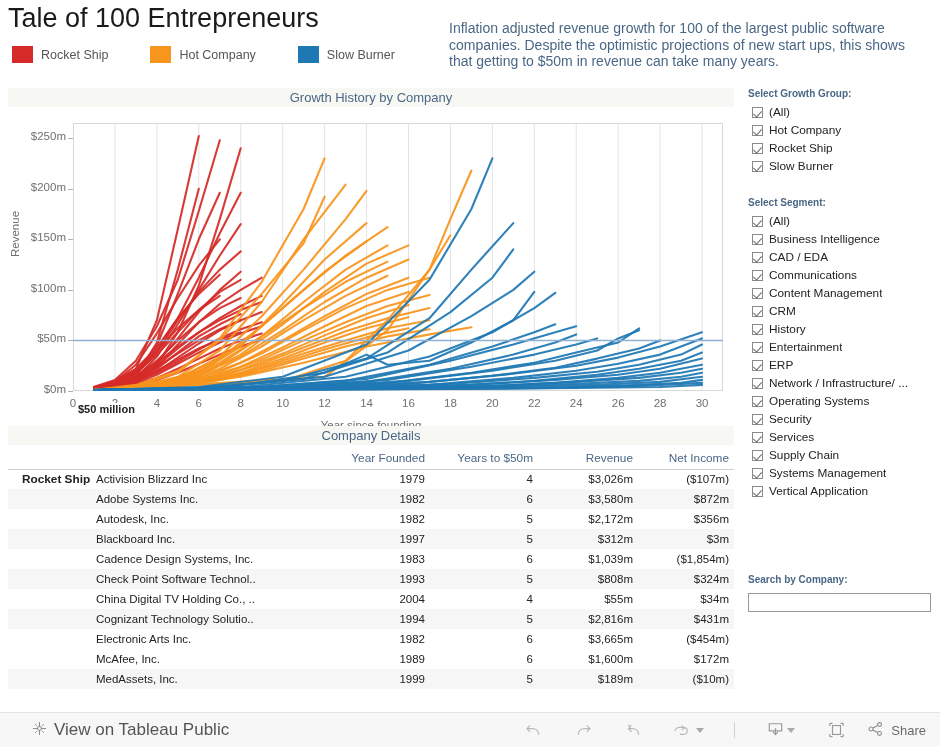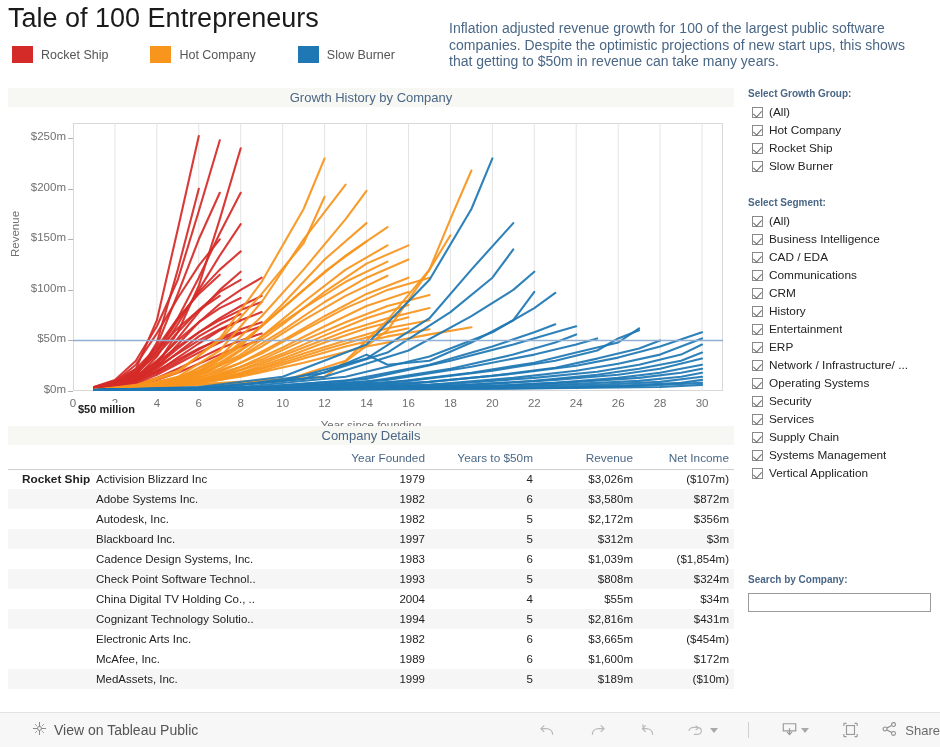--- a/index.html
+++ b/index.html
@@ -111,22 +111,22 @@
     font-family:"Liberation Sans", sans-serif; color:#222;
   }
 
   
   .toolbar {
     position:absolute; left:0; top:712px; width:940px; height:35px;
     background:#f7f7f7; border-top:1px solid #e2e2e2;
     display:flex; align-items:center;
   }
   .tb-left { display:flex; align-items:center; margin-left:32px; }
-  .tb-left .tb-label { font-size:14px; color:#555; margin-left:7px; }
-  .tb-right { margin-left:auto; display:flex; align-items:center; gap:12px; }
+  .tb-left .tb-label { font-size:17px; color:#555; margin-left:7px; }
+  .tb-right { margin-left:auto; display:flex; align-items:center; margin-right:14px; gap:12px; }
   .tb-btn {
     width:38px; height:28px; display:flex; align-items:center; justify-content:center;
     color:#b3b3b3;
   }
   .tb-btn.wide { width:48px; }
   .tb-sep { width:1px; height:16px; background:#cfcfcf; margin:0 10px; }
   .tb-share { display:flex; align-items:center; color:#808080; font-size:13px; }
   .tb-share .tb-label { margin-left:7px; color:#6b6b6b; }
   .caret { width:0;height:0;border-left:4px solid transparent;border-right:4px solid transparent;border-top:5px solid #a9a9a9; margin-left:3px; }
 </style>
@@ -439,20 +439,24 @@
         <div class="cb-row">
           <span class="cb"></span>
           <span class="cb-label">CAD / EDA</span>
         </div>
         <div class="cb-row">
           <span class="cb"></span>
           <span class="cb-label">Communications</span>
         </div>
         <div class="cb-row">
           <span class="cb"></span>
+          <span class="cb-label">Content Management</span>
+        </div>
+        <div class="cb-row">
+          <span class="cb"></span>
           <span class="cb-label">CRM</span>
         </div>
         <div class="cb-row">
           <span class="cb"></span>
           <span class="cb-label">History</span>
         </div>
         <div class="cb-row">
           <span class="cb"></span>
           <span class="cb-label">Entertainment</span>
         </div>

